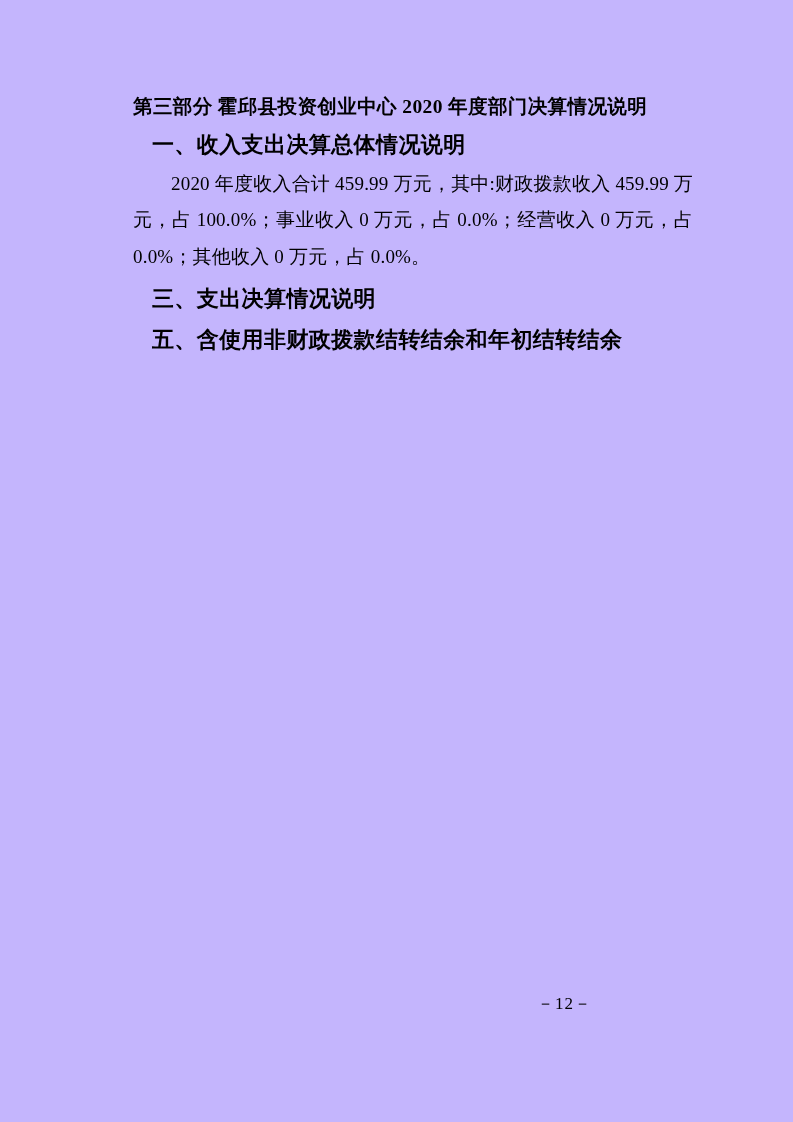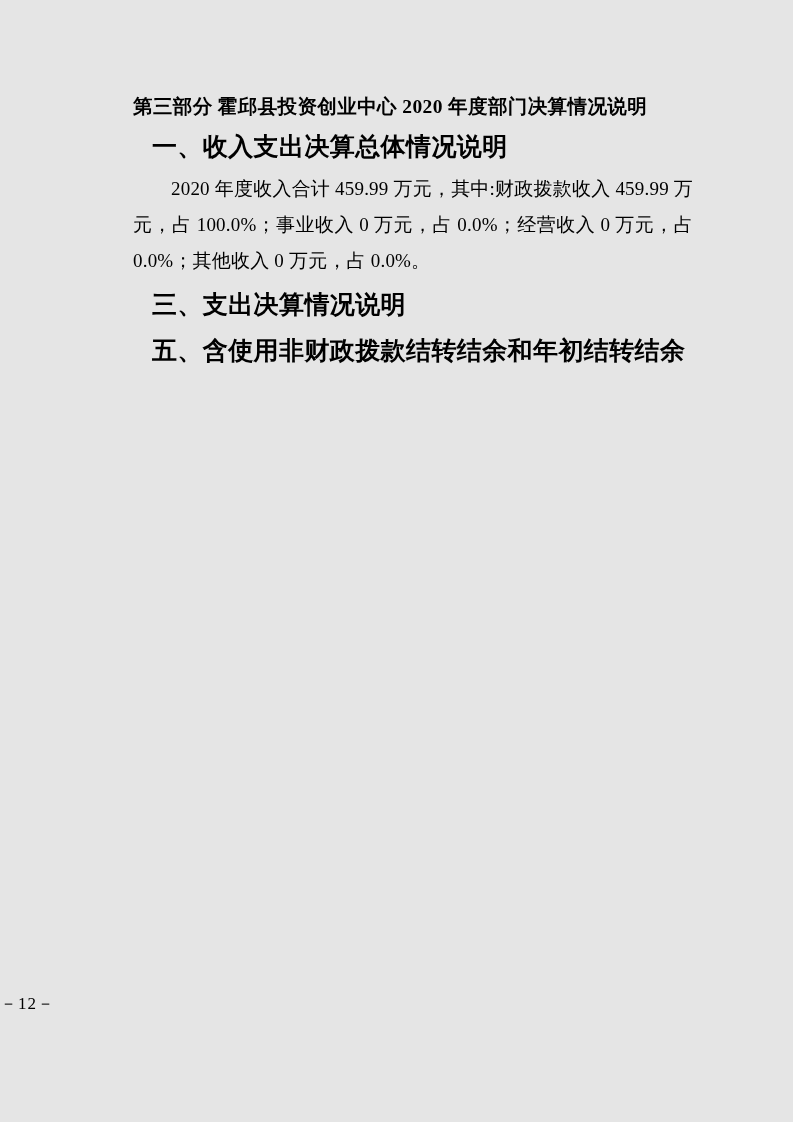--- a/index.html
+++ b/index.html
@@ -14,60 +14,60 @@
     color: #000000;
     position: relative;
     overflow: hidden;
   }
   .page {
     position: absolute;
     left: 0;
     top: 0;
     width: 793px;
     height: 1122px;
-    background: #e5e5e5;
+    background: #c4b5fd;
   }
   .content {
     position: absolute;
     left: 133px;
     top: 92px;
     width: 560px;
   }
   .doc-title {
     font-weight: bold;
     font-size: 19.5px;
     line-height: 1.5;
     letter-spacing: 0.4px;
     text-indent: 0;
     margin: 0 0 4px 0;
     white-space: nowrap;
   }
   .heading {
     font-weight: bold;
-    font-size: 25px;
+    font-size: 22px;
     line-height: 1.55;
     letter-spacing: 0.4px;
     text-indent: 19px;
     margin: 7px 0 4px 0;
   }
   .para {
     font-size: 19px;
     line-height: 1.9;
     text-indent: 38px;
     margin: 0 0 2px 0;
     text-align: justify;
     text-justify: inter-ideograph;
     letter-spacing: 0.2px;
   }
   .page-number {
     position: absolute;
     left: 0;
     top: 992px;
     width: 692px;
-    text-align: left;
+    text-align: right;
     padding-right: 100px;
     box-sizing: border-box;
     font-size: 17px;
     letter-spacing: 1px;
   }
 </style>
 </head>
 <body>
 
 <div class="page">

